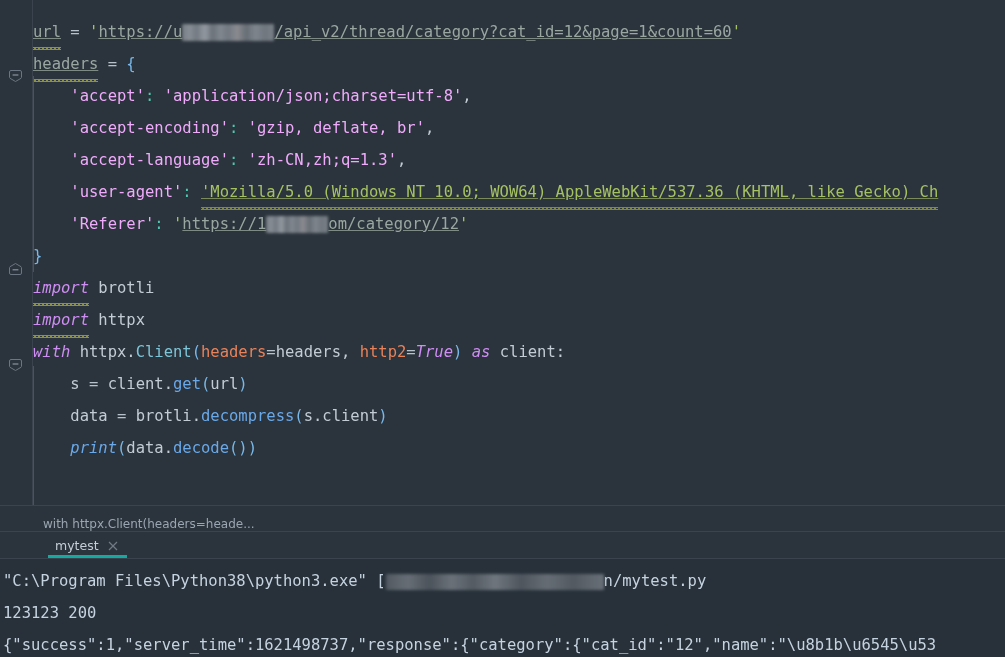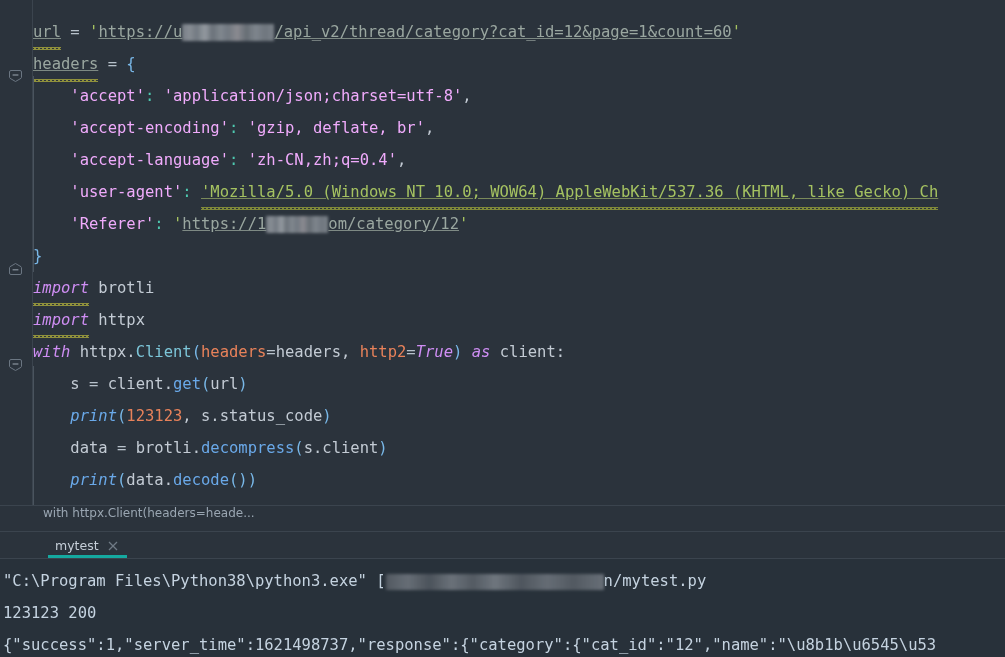--- a/index.html
+++ b/index.html
@@ -141,21 +141,21 @@
       #555c64 86%, #6c737b 100%);
   }
 
   
   .breadcrumb-bar {
     height: 27px;
     background: #2b333c;
     border-top: 1px solid #3b444e;
     border-bottom: 1px solid #3b444e;
     display: flex;
-    align-items: flex-start;
+    align-items: flex-end;
     box-sizing: border-box;
   }
   .breadcrumb-text {
     margin-left: 43px;
     font-family: "DejaVu Sans", sans-serif;
     font-size: 12px;
     color: #9aa6b2;
     white-space: nowrap;
   }
 
@@ -249,29 +249,28 @@
         <path d="M3 2.5 h9 a1.5 1.5 0 0 1 1.5 1.5 v5.2 a1.5 1.5 0 0 1 -0.5 1.1 L7.5 13.5 L2 10.3 a1.5 1.5 0 0 1 -0.5 -1.1 V4 a1.5 1.5 0 0 1 1.5 -1.5 z" fill="none" stroke="#6b7682" stroke-width="1"></path>
         <line x1="4.6" y1="7" x2="10.4" y2="7" stroke="#8b959f" stroke-width="1.2"></line>
       </svg>
     </div>
 
     <div class="code-area" id="code-area">
         <div class="line"><span class="squig"><span class="txt t-url">url</span></span><span class="txt t-var"> </span><span class="txt t-op">=</span><span class="txt t-var"> </span><span class="txt t-strq">'</span><span class="txt t-url">https://</span><span class="txt t-url">u</span><span class="redact" style="width: 92px; height: 17px;"></span><span class="txt t-url">/api_v2/thread/category?cat_id=12&amp;page=1&amp;count=60</span><span class="txt t-strq">'</span></div>
         <div class="line"><span class="squig"><span class="txt t-url">headers</span></span><span class="txt t-var"> </span><span class="txt t-op">=</span><span class="txt t-var"> </span><span class="txt t-brace">{</span></div>
         <div class="line"><span class="txt t-var">    </span><span class="txt t-str">'accept'</span><span class="txt t-colon">:</span><span class="txt t-var"> </span><span class="txt t-str">'application/json;charset=utf-8'</span><span class="txt t-punct">,</span></div>
         <div class="line"><span class="txt t-var">    </span><span class="txt t-str">'accept-encoding'</span><span class="txt t-colon">:</span><span class="txt t-var"> </span><span class="txt t-str">'gzip, deflate, br'</span><span class="txt t-punct">,</span></div>
-        <div class="line"><span class="txt t-var">    </span><span class="txt t-str">'accept-language'</span><span class="txt t-colon">:</span><span class="txt t-var"> </span><span class="txt t-str">'zh-CN,zh;q=0.4'</span><span class="txt t-punct">,</span></div>
+        <div class="line"><span class="txt t-var">    </span><span class="txt t-str">'accept-language'</span><span class="txt t-colon">:</span><span class="txt t-var"> </span><span class="txt t-str">'zh-CN,zh;q=1.3'</span><span class="txt t-punct">,</span></div>
         <div class="line"><span class="txt t-var">    </span><span class="txt t-str">'user-agent'</span><span class="txt t-colon">:</span><span class="txt t-var"> </span><span class="squig squig-wide"><span class="txt t-str-ul">'Mozilla/5.0 (Windows NT 10.0; WOW64) AppleWebKit/537.36 (KHTML, like Gecko) Ch</span></span></div>
         <div class="line"><span class="txt t-var">    </span><span class="txt t-str">'Referer'</span><span class="txt t-colon">:</span><span class="txt t-var"> </span><span class="txt t-strq">'</span><span class="txt t-url">https://</span><span class="txt t-url">1</span><span class="redact" style="width: 62px; height: 17px;"></span><span class="txt t-url">om/category/12</span><span class="txt t-strq">'</span></div>
         <div class="line"><span class="txt t-brace">}</span></div>
         <div class="line"><span class="squig"><span class="txt t-kw">import</span></span><span class="txt t-var"> </span><span class="txt t-var">brotli</span></div>
         <div class="line"><span class="squig"><span class="txt t-kw">import</span></span><span class="txt t-var"> </span><span class="txt t-var">httpx</span></div>
         <div class="line"><span class="txt t-kw">with</span><span class="txt t-var"> httpx.</span><span class="txt t-cls">Client</span><span class="txt t-brace">(</span><span class="txt t-param">headers</span><span class="txt t-op">=</span><span class="txt t-var">headers</span><span class="txt t-punct">,</span><span class="txt t-var"> </span><span class="txt t-param">http2</span><span class="txt t-op">=</span><span class="txt t-kw">True</span><span class="txt t-brace">)</span><span class="txt t-var"> </span><span class="txt t-kw">as</span><span class="txt t-var"> client</span><span class="txt t-punct">:</span></div>
         <div class="line"><span class="txt t-var">    s </span><span class="txt t-op">=</span><span class="txt t-var"> client.</span><span class="txt t-func">get</span><span class="txt t-brace">(</span><span class="txt t-var">url</span><span class="txt t-brace">)</span></div>
-        <div class="line"><span class="txt t-var">    </span><span class="txt t-builtin">print</span><span class="txt t-brace">(</span><span class="txt t-num">123123</span><span class="txt t-punct">,</span><span class="txt t-var"> s.status_code</span><span class="txt t-brace">)</span></div>
         <div class="line"><span class="txt t-var">    data </span><span class="txt t-op">=</span><span class="txt t-var"> brotli.</span><span class="txt t-func">decompress</span><span class="txt t-brace">(</span><span class="txt t-var">s.client</span><span class="txt t-brace">)</span></div>
         <div class="line"><span class="txt t-var">    </span><span class="txt t-builtin">print</span><span class="txt t-brace">(</span><span class="txt t-var">data.</span><span class="txt t-func">decode</span><span class="txt t-brace">()</span><span class="txt t-brace">)</span></div>
       </div>
   </div>
 
   <div class="breadcrumb-bar">
     <span class="breadcrumb-text">with httpx.Client(headers=heade...</span>
   </div>
 
   <div class="tabbar">

